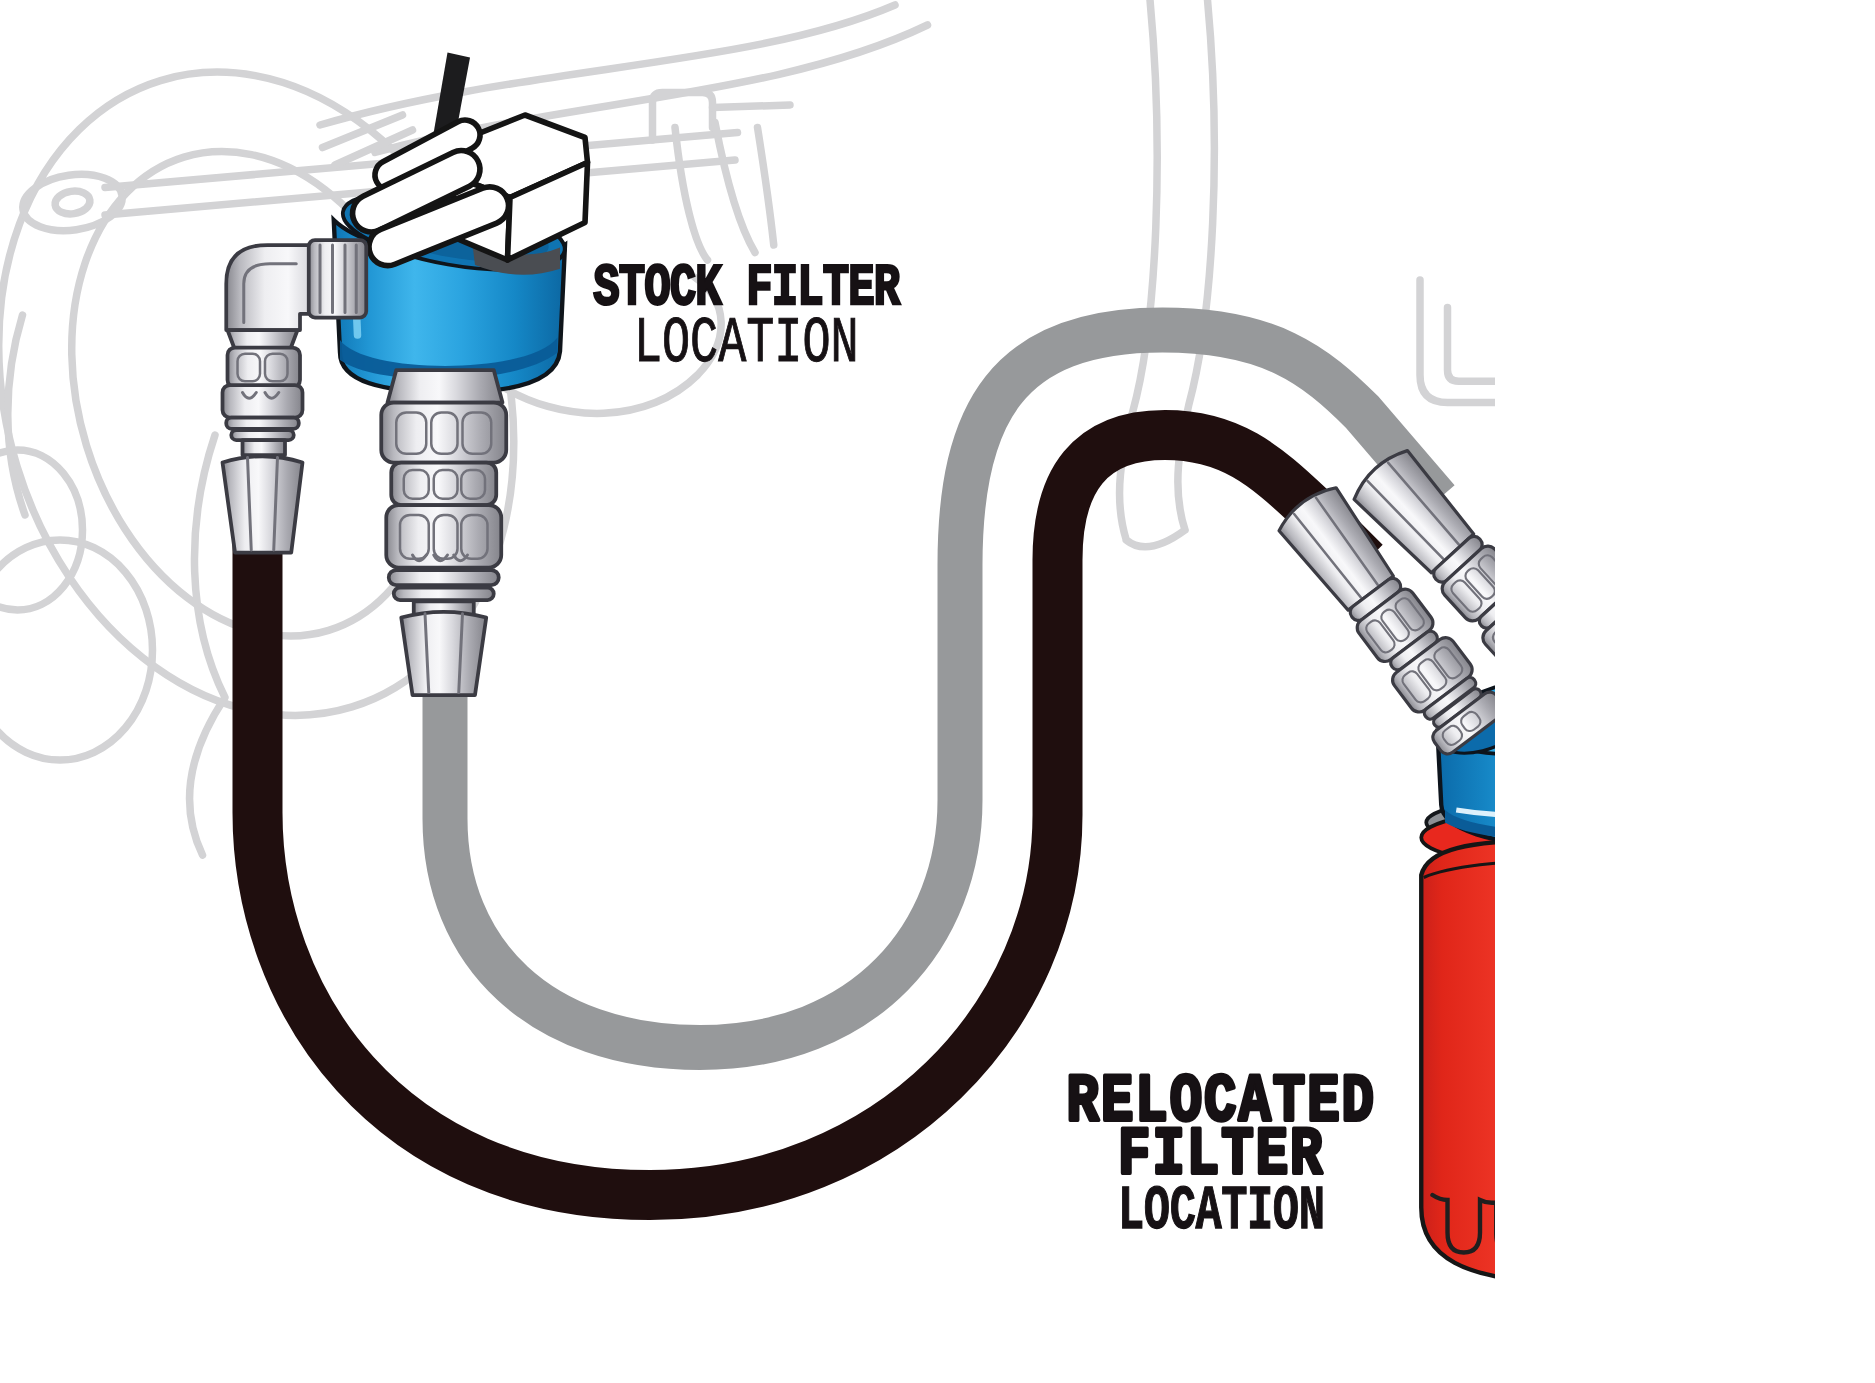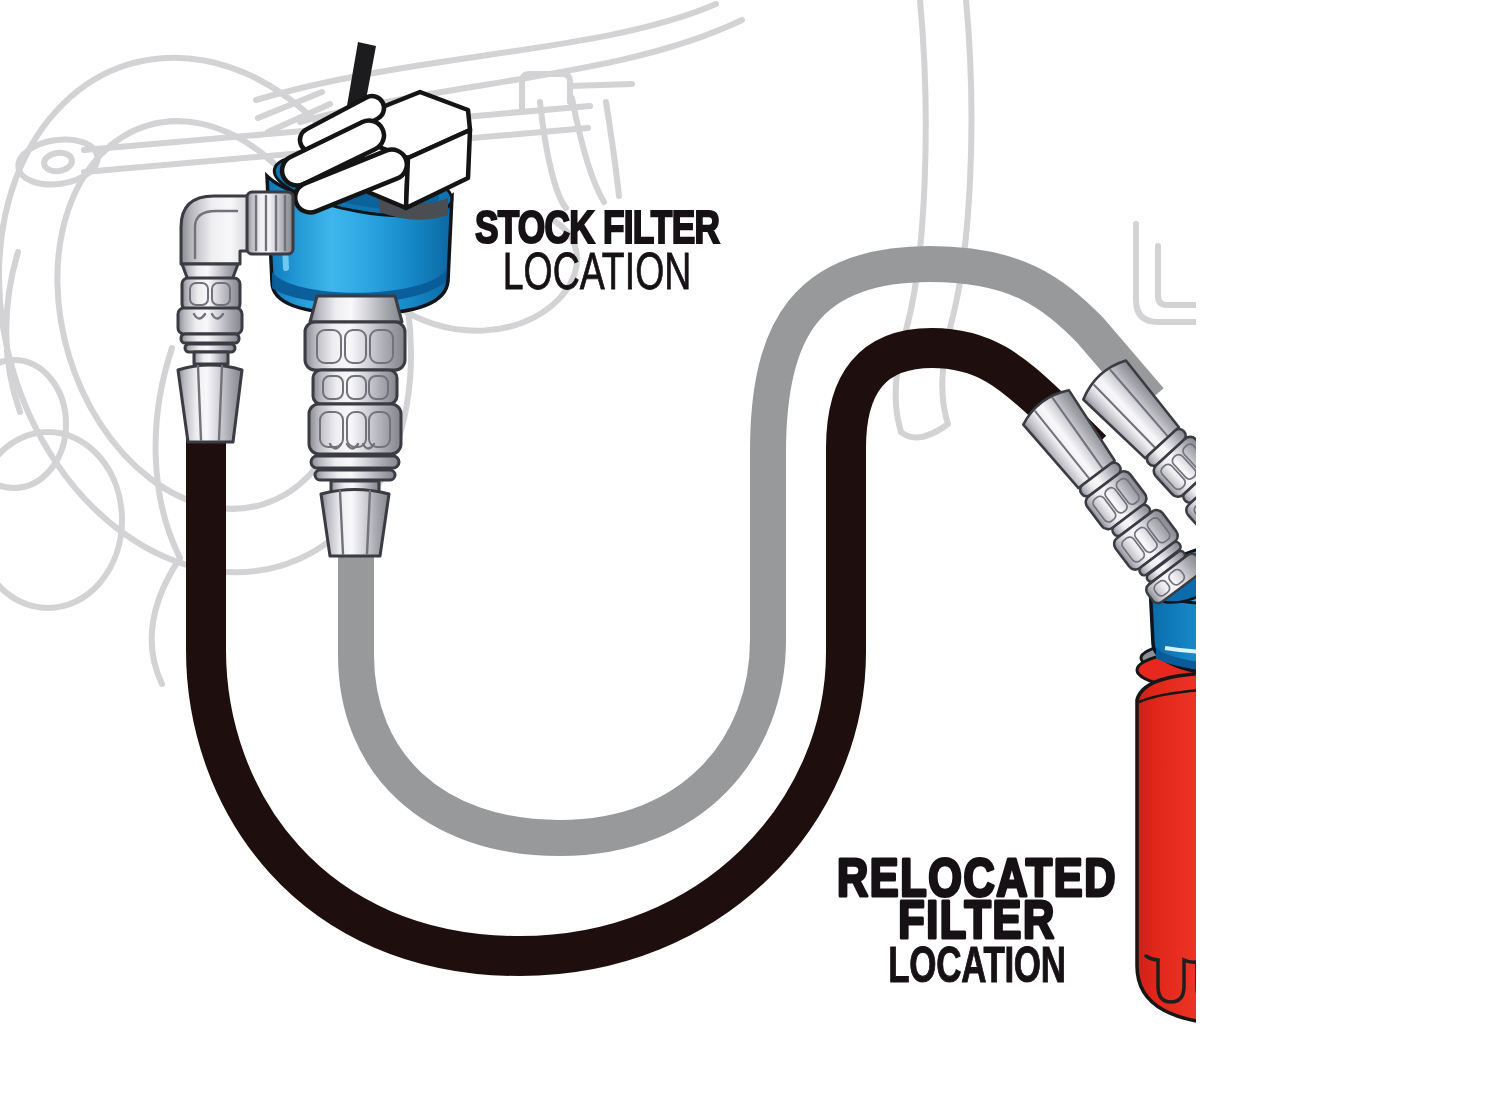--- a/index.html
+++ b/index.html
@@ -1,17 +1,17 @@
 <!DOCTYPE html>
 <html><head>
 <meta charset="utf-8">
 <style>
   html,body{margin:0;padding:0;background:#ffffff;}
   .stage{position:relative;width:1196px;height:1106px;background:#ffffff;overflow:hidden;
-         font-family:Liberation Sans, sans-serif;}
+         font-family:Liberation Mono, monospace;}
   svg{display:block;}
   .bg{fill:none;stroke:#d3d3d5;stroke-width:6;stroke-linecap:round;stroke-linejoin:round;}
   .met{fill:url(#mh);stroke:#3b3b43;stroke-width:3;stroke-linejoin:round;}
   .facet{fill:none;stroke:#72727b;stroke-width:2.4;stroke-linecap:round;}
   .facetr{fill:none;stroke:#72727b;stroke-width:2;}
   .wht{fill:#ffffff;stroke:#141414;stroke-width:4.5;stroke-linejoin:round;}
   .t-heavy{font-weight:bold;font-size:47px;fill:#161114;stroke:#161114;stroke-width:2.2;
            paint-order:stroke;letter-spacing:-1px;}
   .t-med{font-weight:normal;font-size:52px;fill:#161114;stroke:#161114;stroke-width:0.8;
          paint-order:stroke;}

